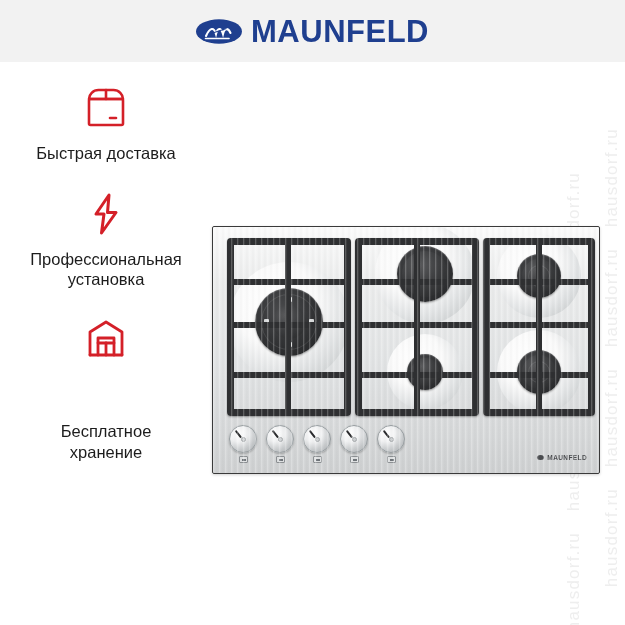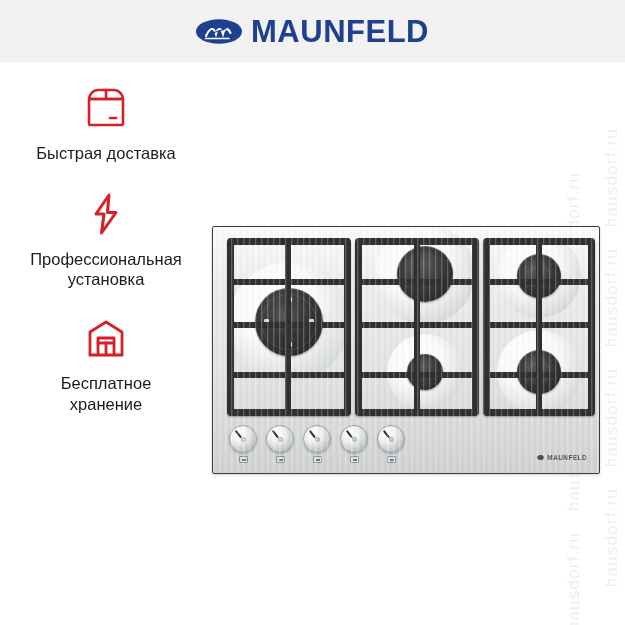--- a/index.html
+++ b/index.html
@@ -86,21 +86,21 @@
     margin-top: 9px;
     text-align: center;
     font-size: 16.5px;
     line-height: 1.25;
     color: #1c1c1c;
     white-space: pre-line;
     font-family: "Liberation Sans", sans-serif;
   }
   .f0 { margin-top: 2px; }
   .f1 { margin-top: 24px; }
-  .f2 { margin-top: 22px; }
+  .f2 { margin-top: 22px; gap: 48px; }
   .f3 { margin-top: 22px; }
 
   
   .product {
     position: absolute;
     left: 212px; top: 226px;
     width: 388px; height: 248px;
     z-index: 2;
   }
   .hob {

